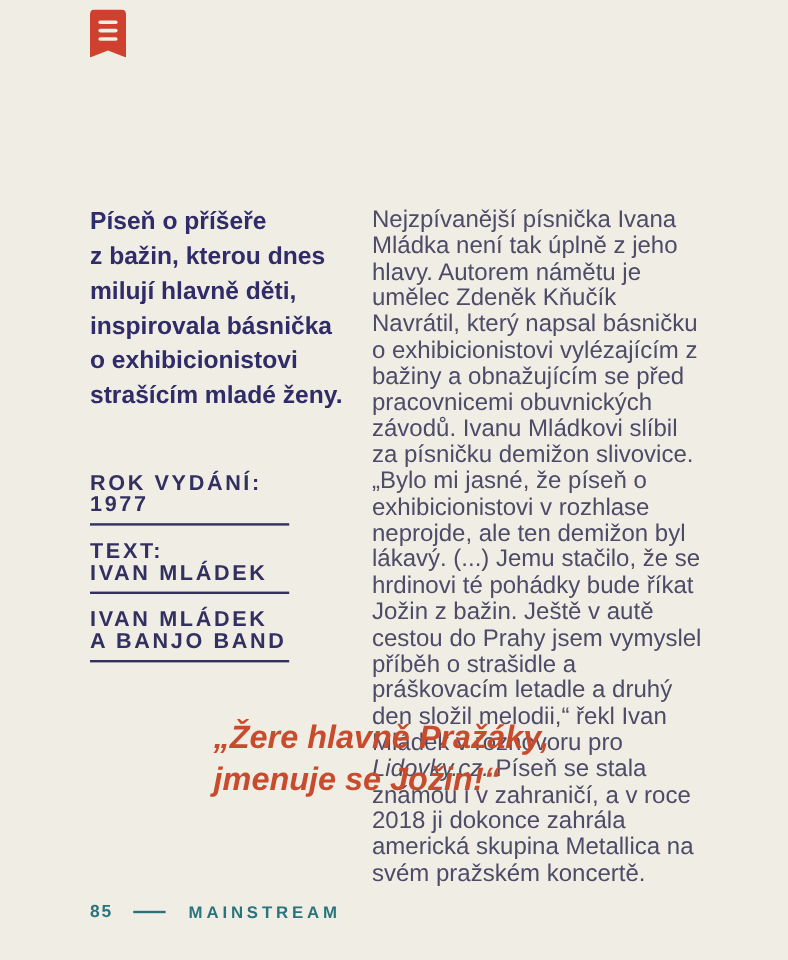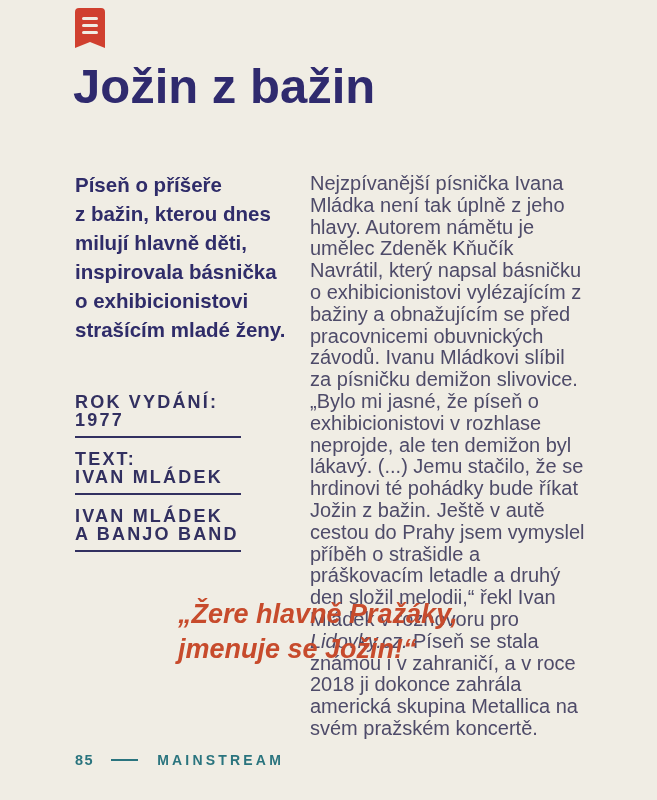--- a/index.html
+++ b/index.html
@@ -72,21 +72,20 @@
 
   <div class="bookmark">
     <svg width="30" height="40" viewBox="0 0 30 40" xmlns="http://www.w3.org/2000/svg">
       <path d="M0,4 Q0,0 4,0 H26 Q30,0 30,4 V40 L15,34 0,40 Z" fill="#D0402F"></path>
       <rect x="7" y="9" width="16" height="3" rx="1.5" fill="#F0EDE4"></rect>
       <rect x="7" y="16" width="16" height="3" rx="1.5" fill="#F0EDE4"></rect>
       <rect x="7" y="23" width="16" height="3" rx="1.5" fill="#F0EDE4"></rect>
     </svg>
   </div>
 
-  <h1 class="title">Jožin z bažin</h1>
 
   <p class="intro">Píseň o příšeře
 z bažin, kterou dnes
 milují hlavně děti,
 inspirovala básnička
 o exhibicionistovi
 strašícím mladé ženy.</p>
 
   <div class="meta">
     <div class="meta-group">

